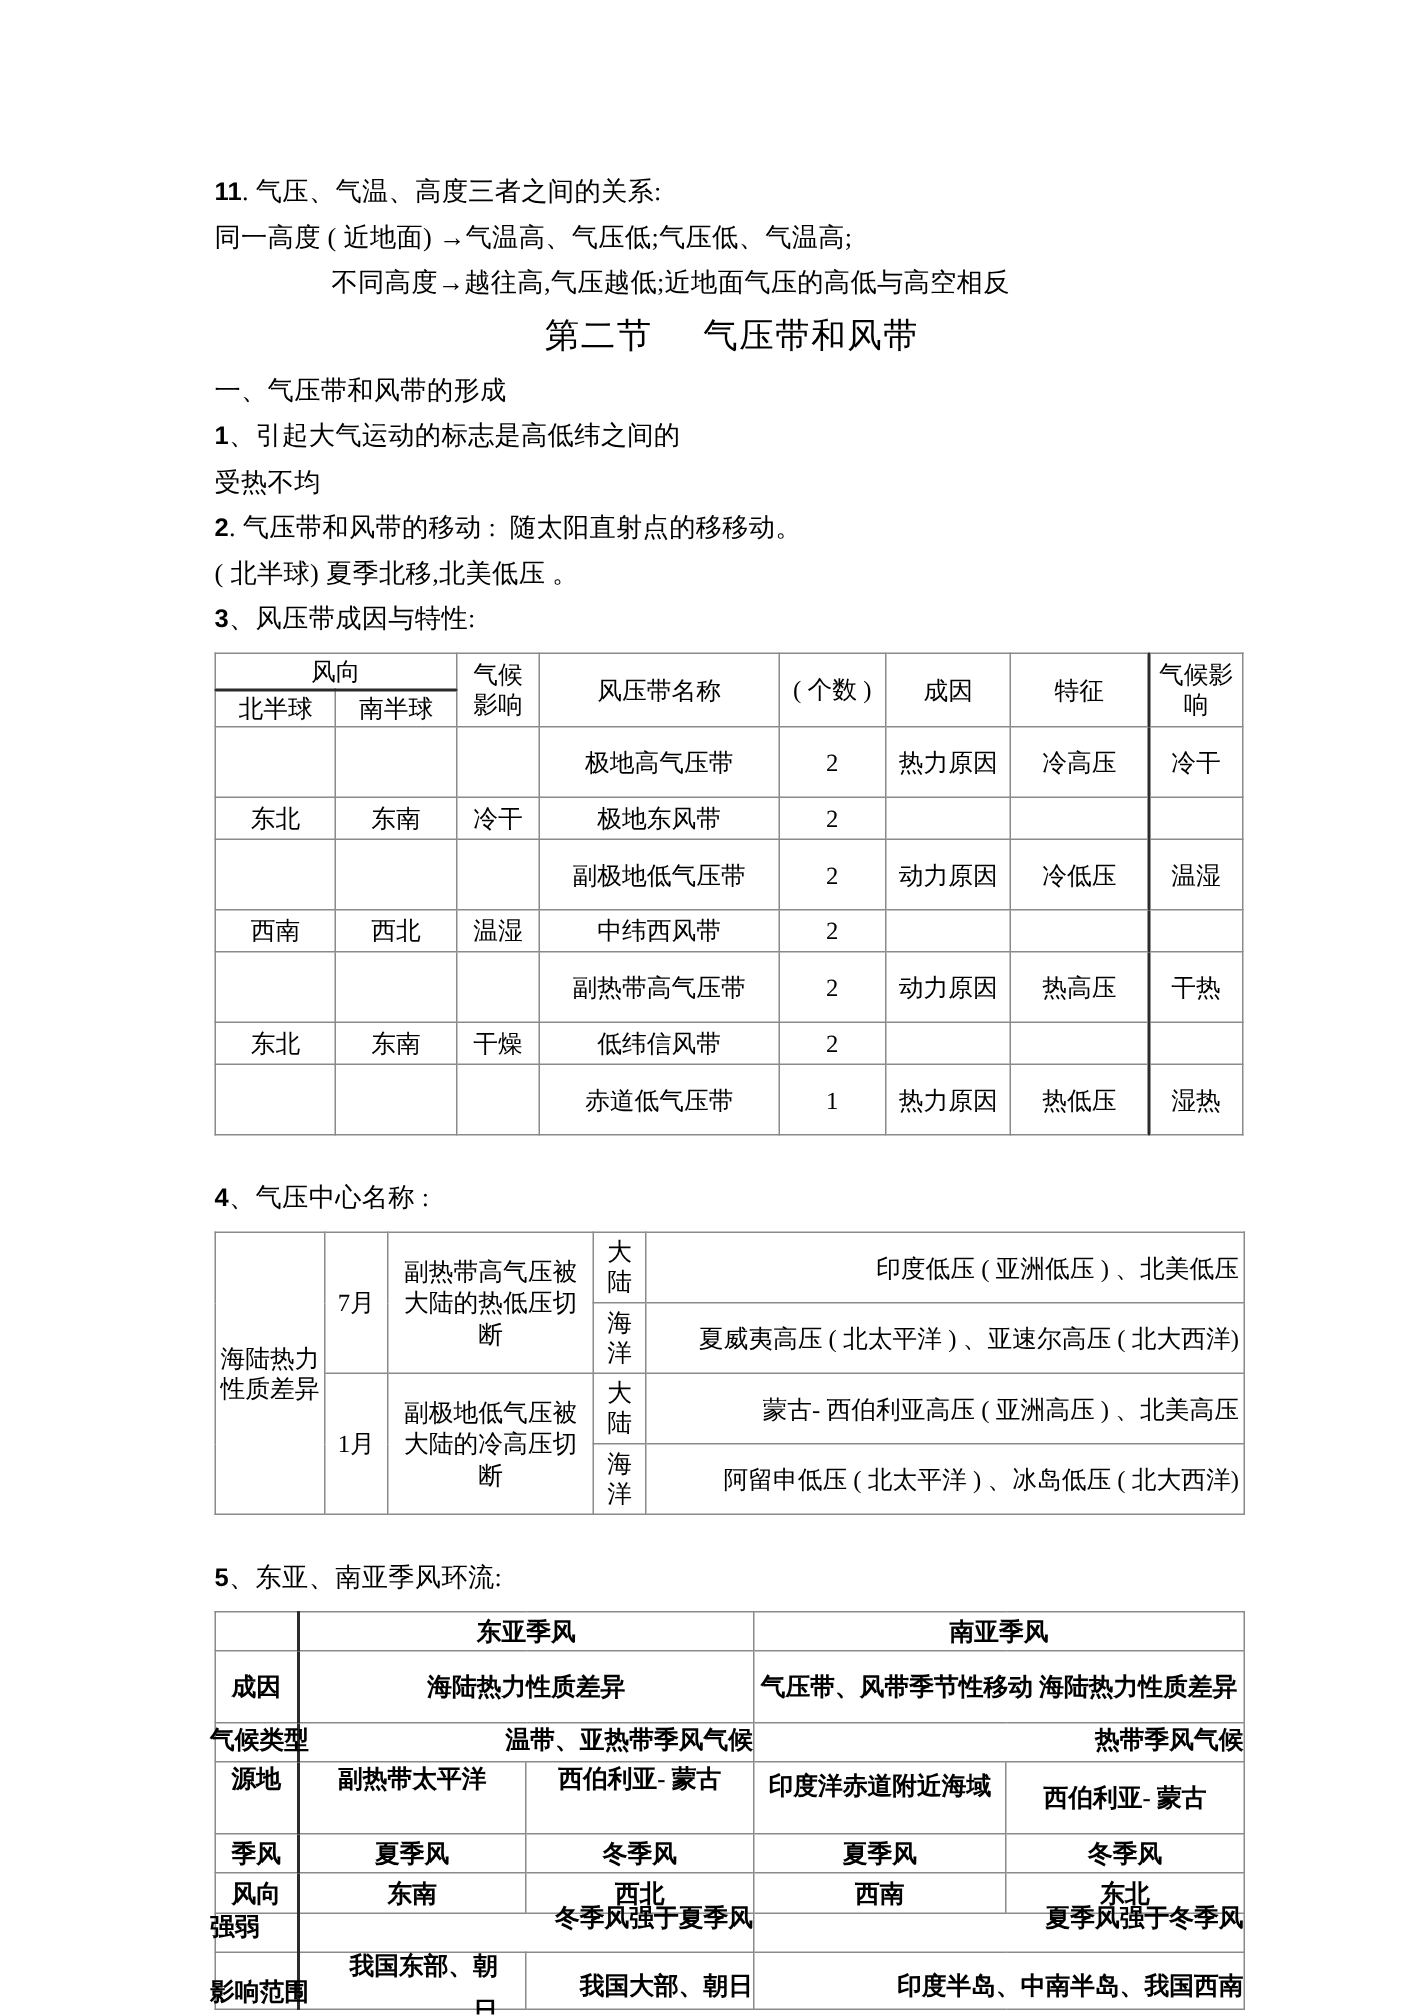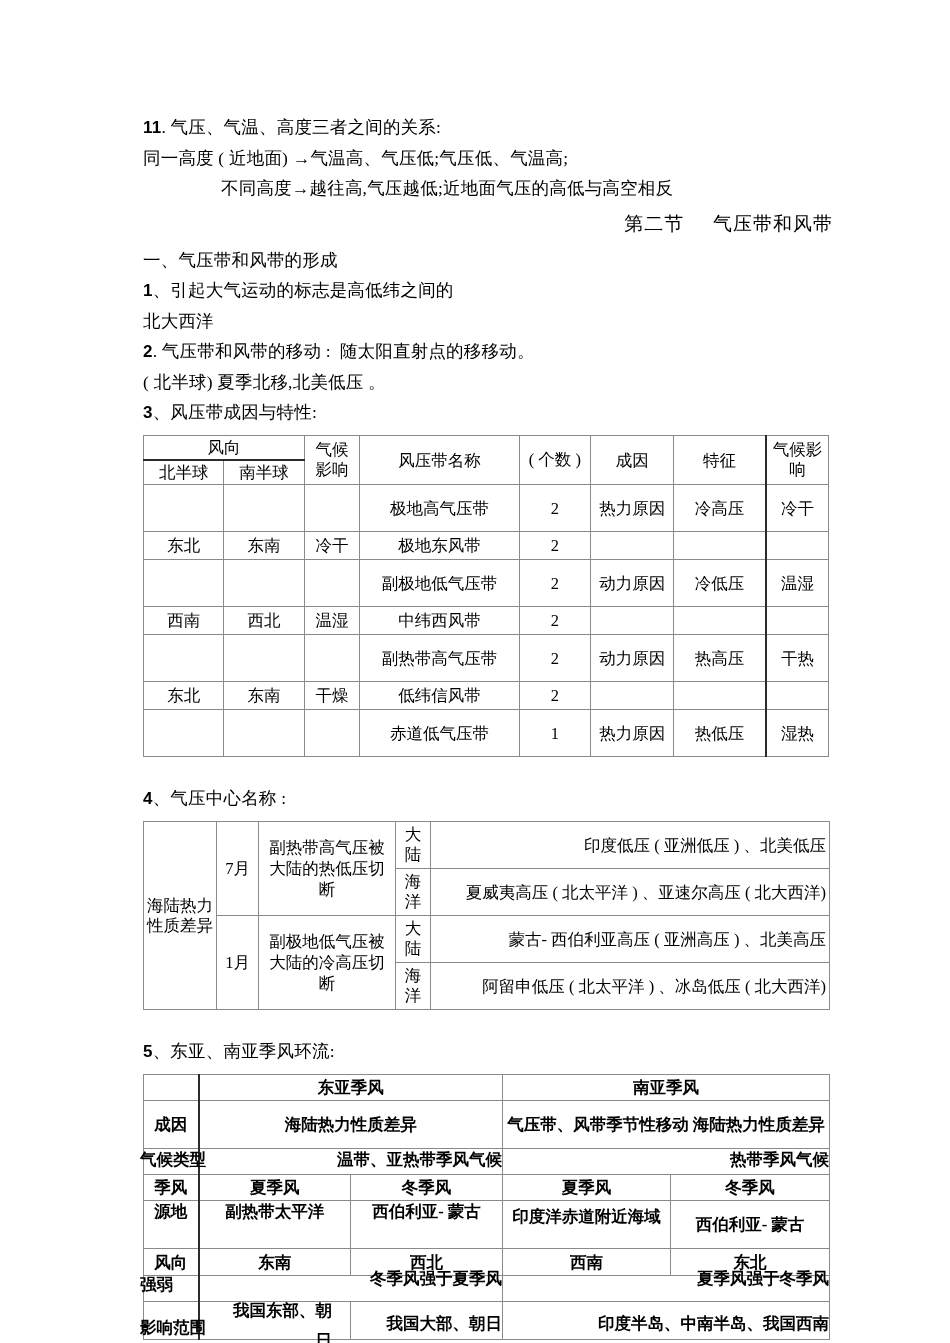--- a/index.html
+++ b/index.html
@@ -30,22 +30,22 @@
 
   
   .para {
     font-size: 17.5px;
     line-height: 30px;
     white-space: pre-wrap;
     letter-spacing: 0.2px;
   }
   .indent-1 { padding-left: 78px; }
   .center-title {
-    text-align: right;
-    font-size: 19px;
+    text-align: center;
+    font-size: 23px;
     line-height: 34px;
     padding-top: 4px;
     padding-bottom: 4px;
     letter-spacing: 1px;
   }
   .num-b { font-weight: bold; font-family: "Liberation Sans", sans-serif; font-size: 17px;}
 
   .spacer-sm { height: 7px; }
   .spacer-lg { height: 26px; }
 
@@ -103,21 +103,21 @@
   <div class="body-col">
 
     <div class="para"><span class="num-b">11</span><span>. 气压、气温、高度三者之间的关系:</span></div>
     <div class="para">同一高度 ( 近地面) →气温高、气压低;气压低、气温高;</div>
     <div class="para indent-1">不同高度→越往高,气压越低;近地面气压的高低与高空相反</div>
 
     <div class="para center-title">第二节     气压带和风带</div>
 
     <div class="para">一、气压带和风带的形成</div>
     <div class="para"><span class="num-b">1</span><span>、引起大气运动的标志是高低纬之间的</span></div>
-    <div class="para">北大西洋</div>
+    <div class="para">受热不均</div>
     <div class="para"><span class="num-b">2</span><span>. 气压带和风带的移动 :  随太阳直射点的移移动。</span></div>
     <div class="para">( 北半球) 夏季北移,北美低压 。</div>
     <div class="para"><span class="num-b">3</span><span>、风压带成因与特性:</span></div>
 
     <div class="spacer-sm"></div>
 
     <table class="doc t1">
       <colgroup>
         <col style="width:77px">
           <col style="width:77px">
@@ -284,34 +284,34 @@
           <td class="ovf">
               <span class="ovf-inner" style="left:-4px;width:120px;text-align:left;top:-3px">气候类型</span>
             </td>
           <td colspan="2" class="bl-thick ovf">
               <span class="ovf-inner" style="top:-3px">温带、亚热带季风气候</span>
             </td>
           <td colspan="2" class="ovf">
               <span class="ovf-inner" style="top:-3px">热带季风气候</span>
             </td>
         </tr>
+        <tr style="height:48px">
+          <td><span style="position:relative;top:-13px;display:inline-block">源地</span></td>
+          <td class="bl-thick"><span style="position:relative;top:-13px;display:inline-block">副热带太平洋</span></td>
+          <td><span style="position:relative;top:-13px;display:inline-block">西伯利亚- 蒙古</span></td>
+          <td><span style="position:relative;top:-8px;display:inline-block;line-height:22px">印度洋赤道附近海域</span></td>
+          <td>西伯利亚- 蒙古</td>
+        </tr>
         <tr style="height:26px">
           <td>季风</td>
           <td class="bl-thick">夏季风</td>
           <td>冬季风</td>
           <td>夏季风</td>
           <td>冬季风</td>
         </tr>
-        <tr style="height:48px">
-          <td><span style="position:relative;top:-13px;display:inline-block">源地</span></td>
-          <td class="bl-thick"><span style="position:relative;top:-13px;display:inline-block">副热带太平洋</span></td>
-          <td><span style="position:relative;top:-13px;display:inline-block">西伯利亚- 蒙古</span></td>
-          <td><span style="position:relative;top:-8px;display:inline-block;line-height:22px">印度洋赤道附近海域</span></td>
-          <td>西伯利亚- 蒙古</td>
-        </tr>
         <tr style="height:27px">
           <td>风向</td>
           <td class="bl-thick">东南</td>
           <td>西北</td>
           <td>西南</td>
           <td>东北</td>
         </tr>
         <tr class="row-strike">
           <td class="ovf">
               <span class="ovf-inner" style="left:-4px;width:110px;text-align:left;top:-5px">强弱</span>

